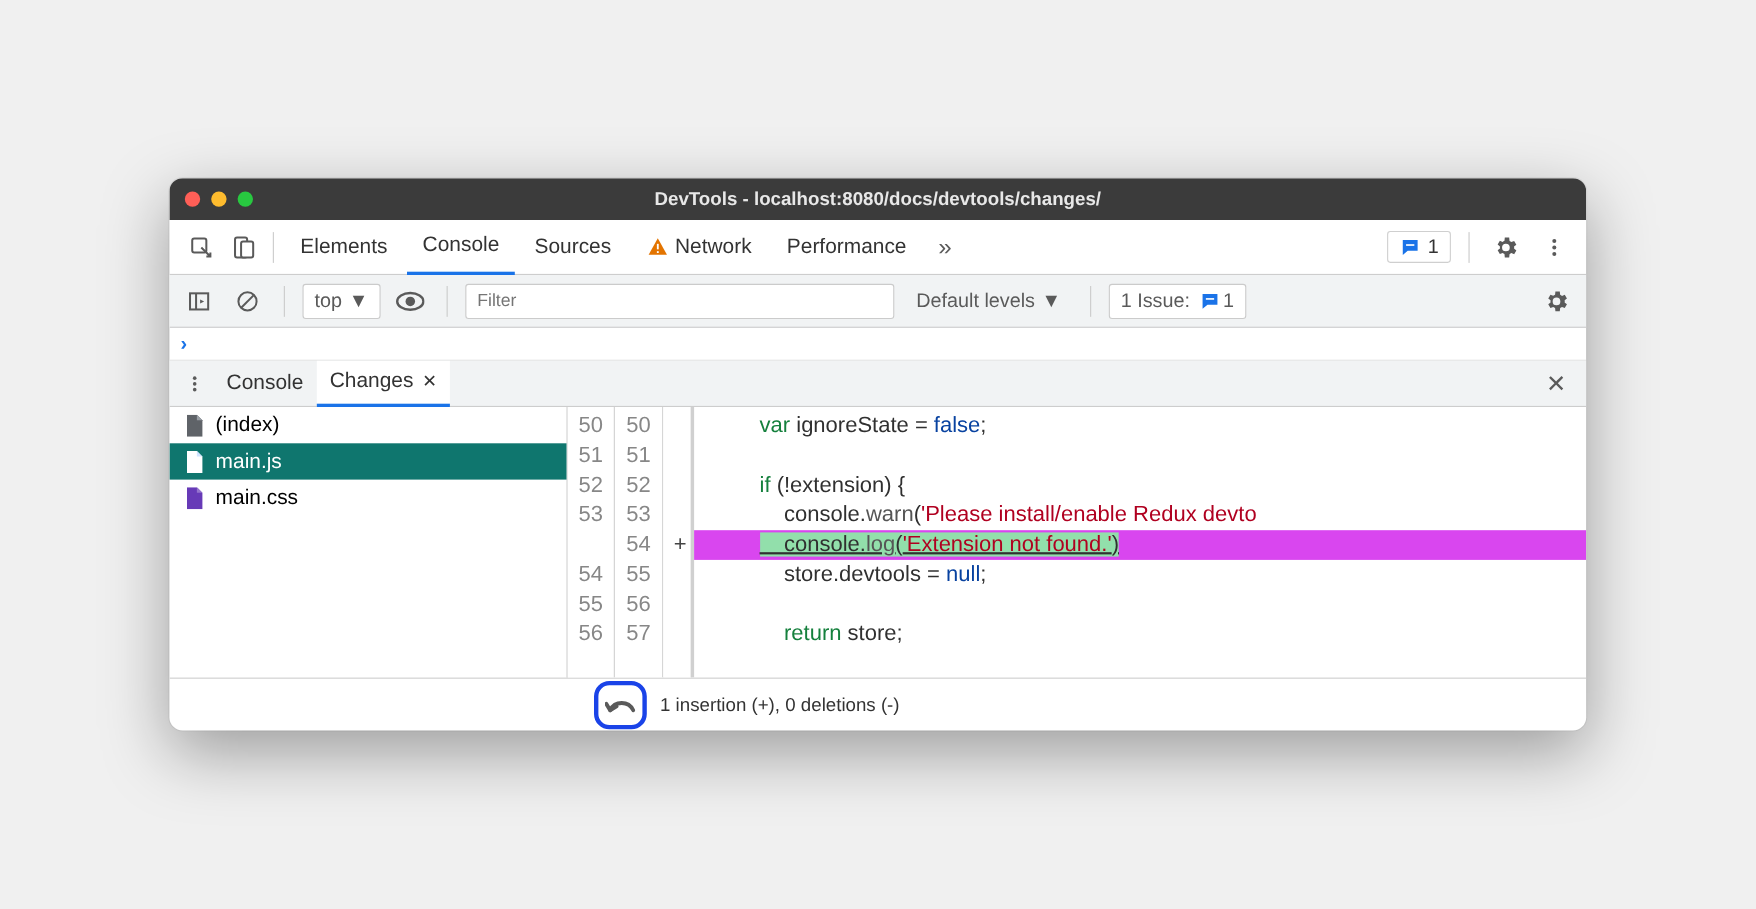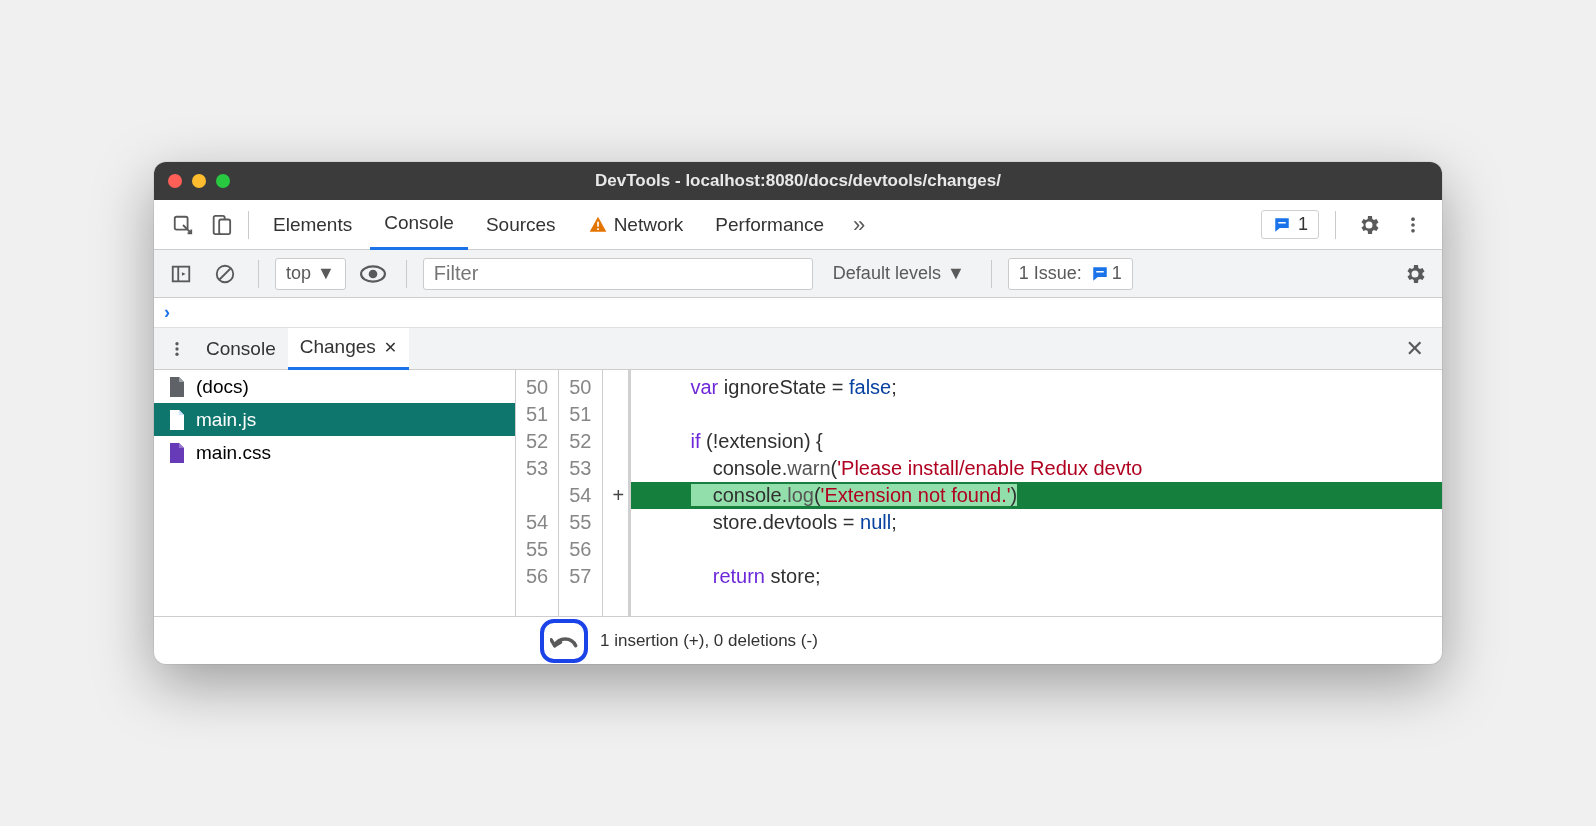--- a/index.html
+++ b/index.html
@@ -14,41 +14,41 @@
   .tool-icon { width: 34px; height: 34px; display: flex; align-items: center; justify-content: center; color: #5a5a5a; cursor: pointer; border-radius: 4px; }
   .vdiv { width: 1px; height: 28px; background: #cacaca; margin: 0 6px; }
   .tab { padding: 0 14px; height: 50px; display: flex; align-items: center; cursor: pointer; color: #333; }
   .tab.active { border-bottom: 3px solid #1a73e8; color: #333; font-weight: 400; }
   .tab .warn-badge { color: #e37400; margin-right: 6px; }
   .right-tools { margin-left: auto; display: flex; align-items: center; gap: 10px; }
   .issue-badge { border: 1px solid #cfcfcf; border-radius: 3px; padding: 3px 10px; display: flex; align-items: center; gap: 6px; font-size: 18px; }
   .issue-badge .ic { color: #1a73e8; }
   .console-toolbar { display: flex; align-items: center; height: 48px; border-bottom: 1px solid #cdcdcd; padding: 0 10px; gap: 10px; font-size: 19px; color: #333; background: #f1f3f4; }
   .ct-btn { border: 1px solid #cbcbcb; border-radius: 3px; background: #fff; height: 32px; display: flex; align-items: center; padding: 0 10px; font-size: 18px; color: #5a5a5a; cursor: pointer; }
-  .filter-input { flex: 1; height: 32px; border: 1px solid #cbcbcb; border-radius: 3px; background: #fff; padding: 0 10px; font-size: 20px; color: #5a5a5a; max-width: 390px; }
+  .filter-input { flex: 1; height: 32px; border: 1px solid #cbcbcb; border-radius: 3px; background: #fff; padding: 0 10px; font-size: 16px; color: #5a5a5a; max-width: 390px; }
   .prompt { height: 30px; padding: 0 10px; color: #1a73e8; font-weight: bold; font-size: 18px; display: flex; align-items: center; border-bottom: 1px solid #e0e0e0; }
   .drawer-tabs { display: flex; align-items: center; height: 42px; border-bottom: 1px solid #cdcdcd; background: #f1f3f4; padding: 0 6px; font-size: 19px; color: #333; }
   .dtab { padding: 0 12px; height: 42px; display: flex; align-items: center; cursor: pointer; gap: 8px; }
   .dtab.active { background: #fff; border-bottom: 3px solid #1a73e8; }
   .drawer-close { margin-left: auto; padding: 0 12px; font-size: 22px; cursor: pointer; color: #5a5a5a; }
   .drawer-body { display: flex; height: 246px; }
   .file-tree { width: 362px; border-right: 1px solid #cdcdcd; font-size: 19px; }
   .file-item { display: flex; align-items: center; gap: 10px; height: 33px; padding: 0 14px; cursor: pointer; }
   .file-item.selected { background: #0f766e; color: #fff; }
   .file-icon { width: 18px; height: 20px; display: inline-block; }
   .diff-area { flex: 1; display: flex; font-family: "SF Mono", Menlo, Consolas, monospace; font-size: 20px; overflow: hidden; }
   .gutter { background: #fff; color: #878787; text-align: right; padding: 4px 0; border-right: 1px solid #cdcdcd; }
   .gutter .gl { padding: 0 10px; height: 27px; line-height: 27px; }
   .marker-col { width: 26px; }
   .marker-col .gl { text-align: center; color: #444; }
   .code-col { flex: 1; padding: 4px 0; border-left: 3px solid #d0d0d0; margin-left: -1px; }
   .code-col .cl { height: 27px; line-height: 27px; padding-left: 60px; white-space: pre; color: #303030; }
-  .cl.added { background: #15803d; }
+  .cl.added { background: #d946ef; text-decoration: underline; }
   .cl.added .hl { background: #92dfab; }
-  .kw { color: #6d28d9; } .val { color: #0842a0; } .str { color: #b00020; } .fn { color: #555; }
+  .kw { color: #15803d; } .val { color: #0842a0; } .str { color: #b00020; } .fn { color: #555; }
   .status { display: flex; align-items: center; height: 48px; border-top: 1px solid #cdcdcd; padding: 0 12px; font-size: 17px; color: #333; gap: 12px; }
   .undo-hl { border: 4px solid #1a43e8; border-radius: 14px; width: 48px; height: 44px; display: flex; align-items: center; justify-content: center; color: #5a5a5a; cursor: pointer; }
   svg { display: block; }
 </style>
 </head>
 <body>
 
 <div class="window">
 
   <div class="titlebar">
@@ -186,21 +186,21 @@
 
   <div class="drawer-body">
     <div class="file-tree">
       <div class="file-item">
         <span class="file-icon">
           <svg width="18" height="20" viewBox="0 0 18 20">
               <path fill="#5f6368" d="M2 0h9l5 5v15H2z"></path>
               <path fill="#9aa0a6" d="M11 0v5h5z"></path>
             </svg>
         </span>
-        <span>(docs)</span>
+        <span>(index)</span>
       </div>
       <div class="file-item selected">
         <span class="file-icon">
           <svg width="18" height="20" viewBox="0 0 18 20">
               <path fill="#ffffff" d="M2 0h9l5 5v15H2z"></path>
               <path fill="#cfe4ff" d="M11 0v5h5z"></path>
             </svg>
         </span>
         <span>main.js</span>
       </div>

